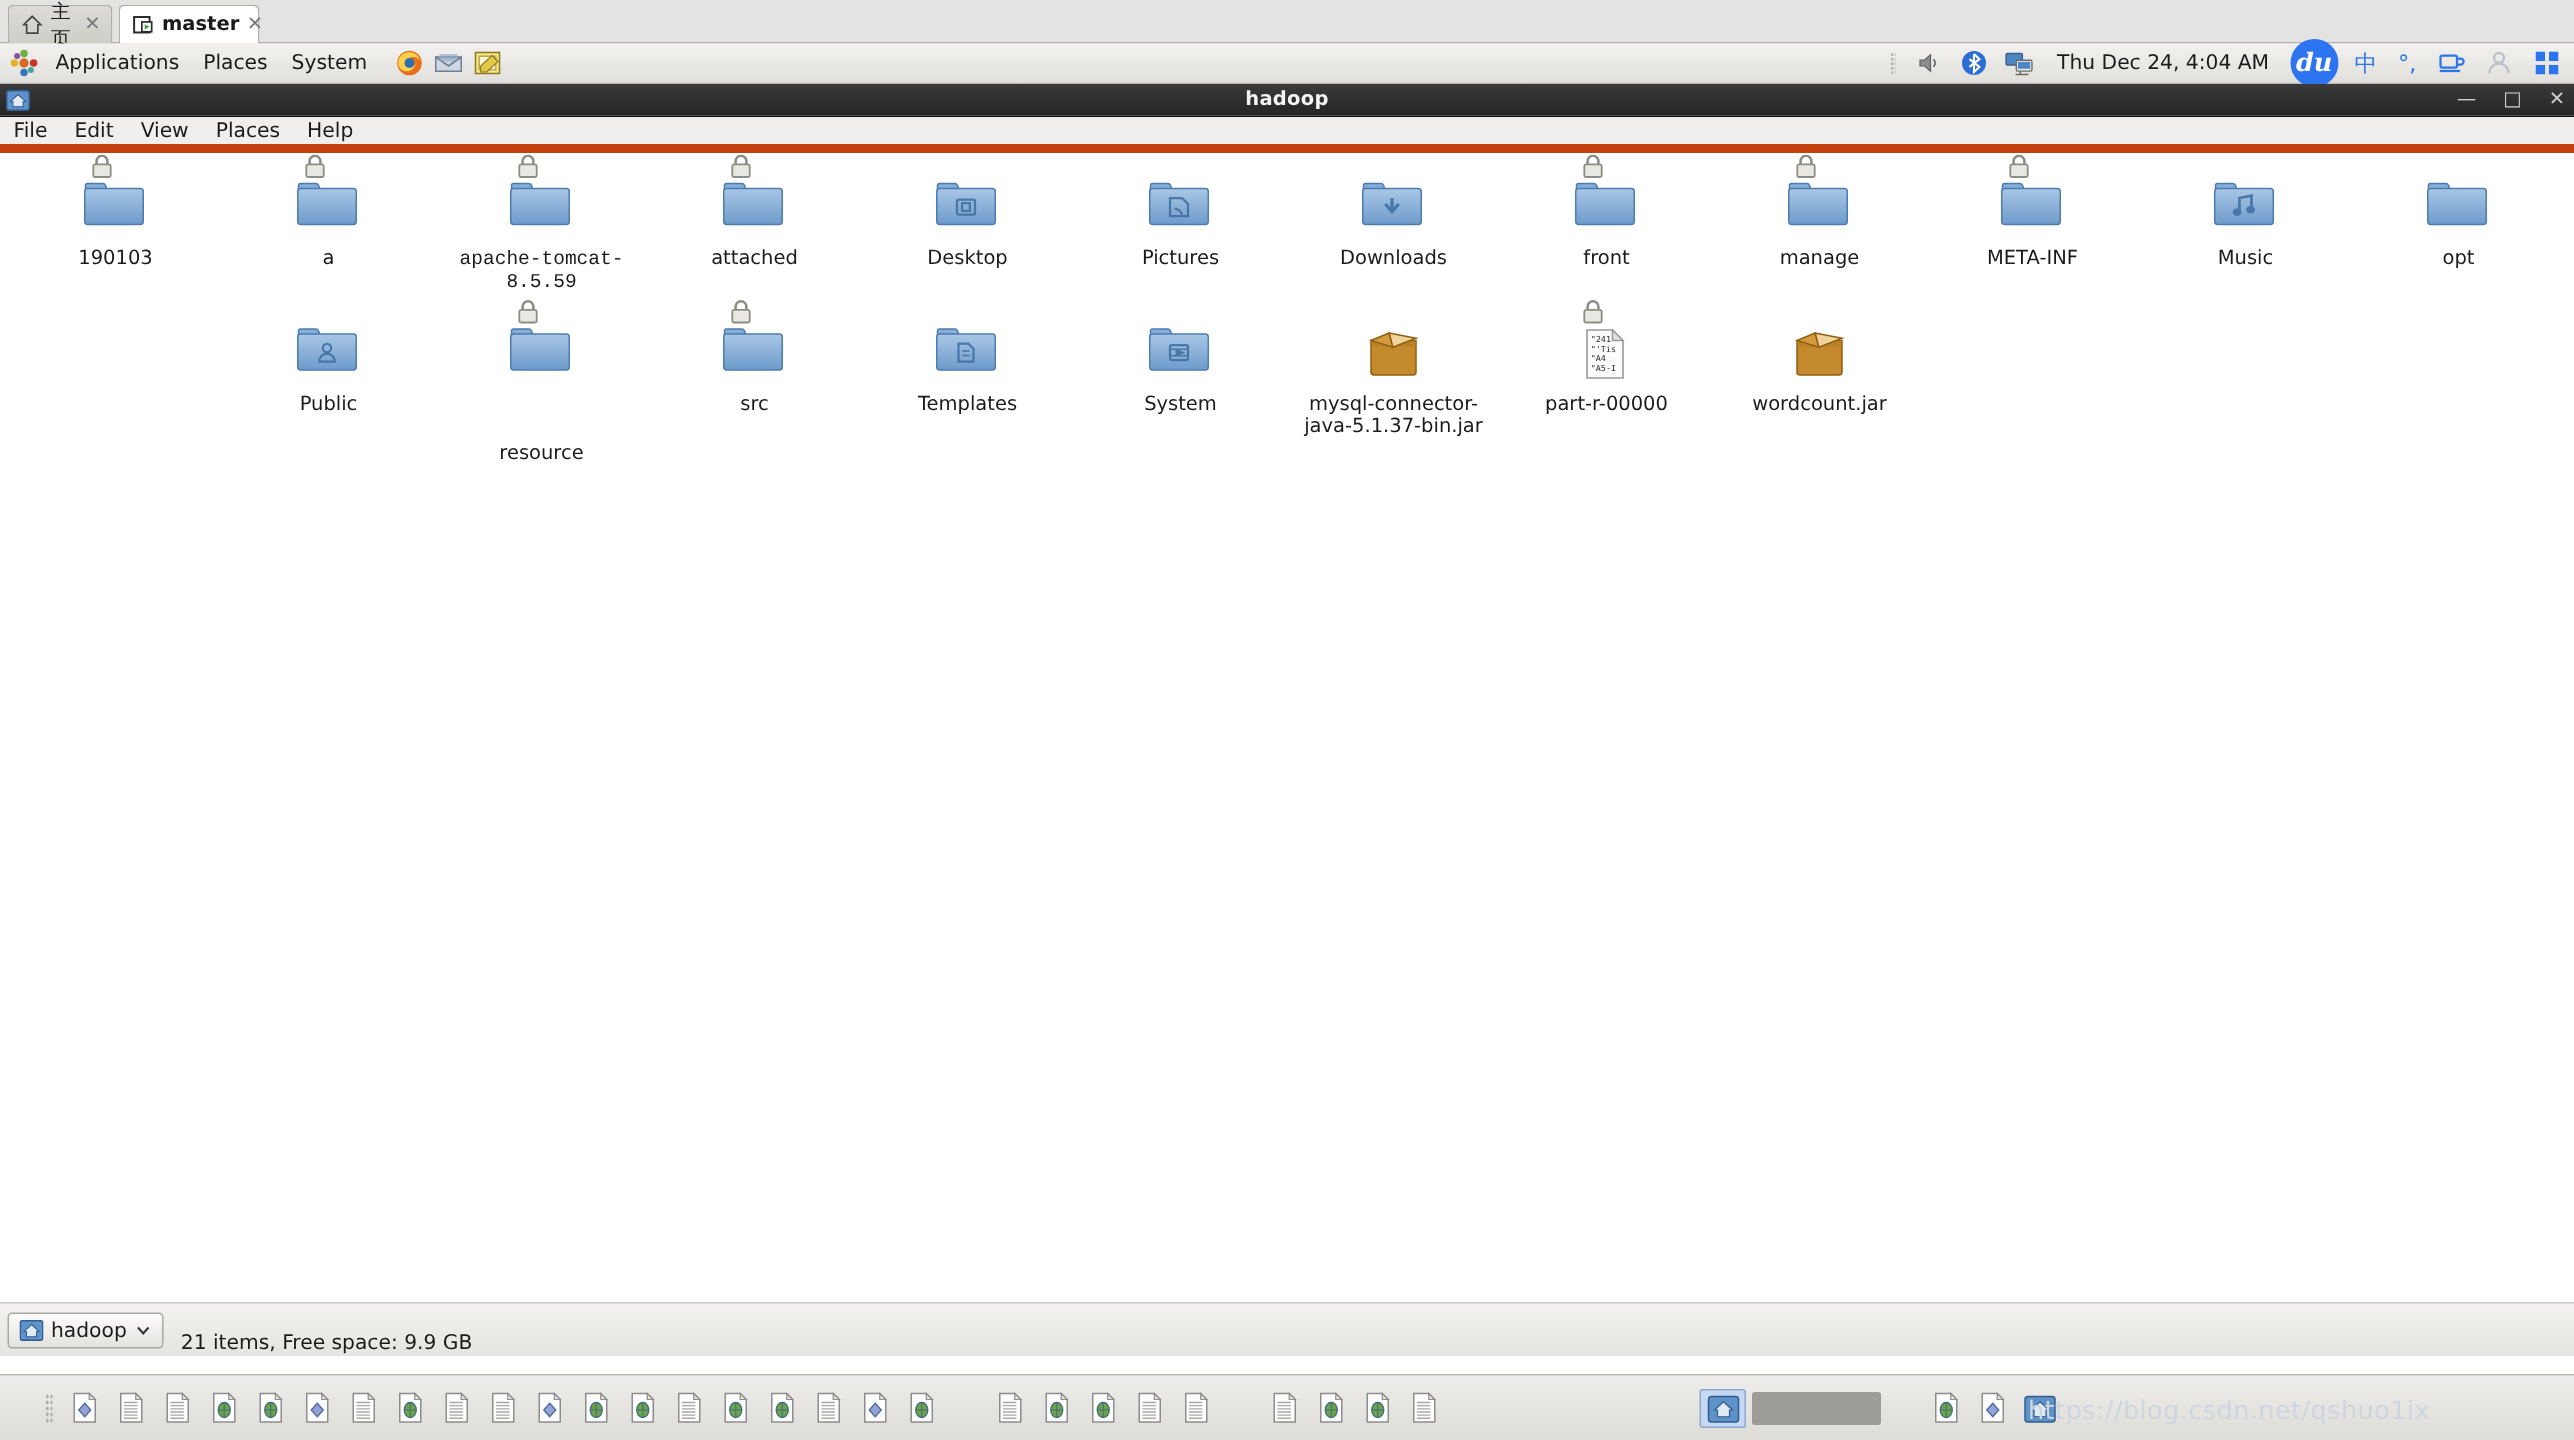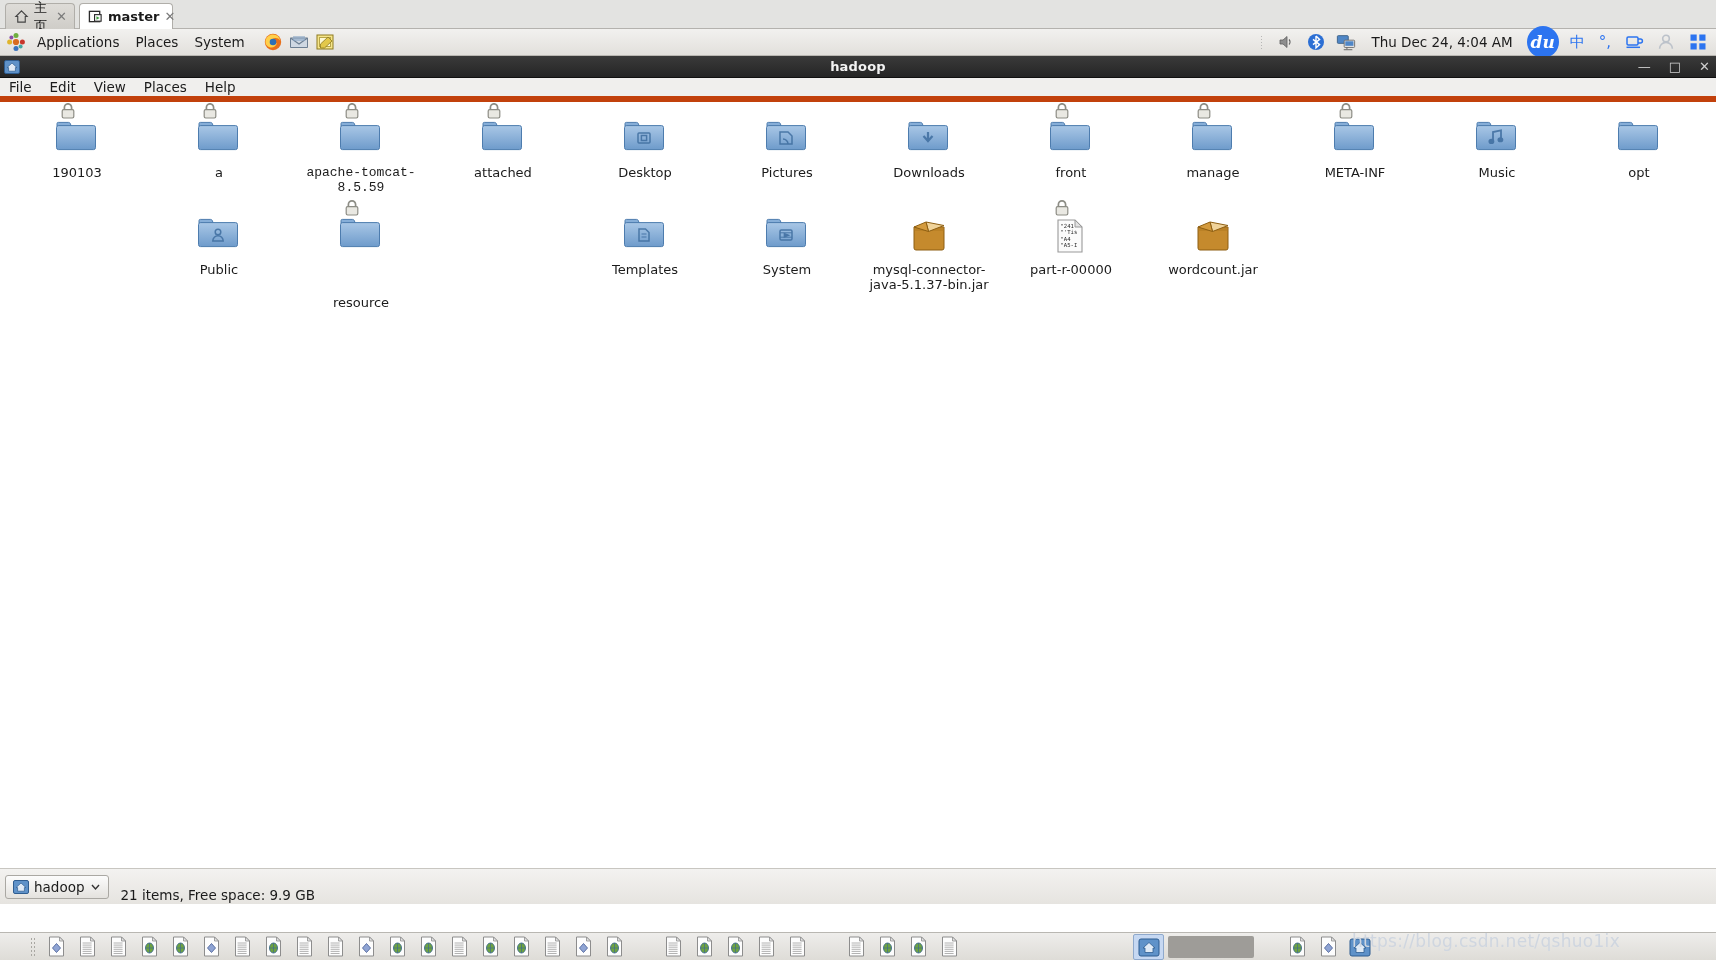--- a/index.html
+++ b/index.html
@@ -105,21 +105,21 @@
   .pathbtn {
     display: flex; align-items: center; gap: 5px;
     height: 24px; padding: 0 7px;
     border: 1px solid #aaa8a3; border-radius: 3px;
     background: linear-gradient(#fcfcfc, #e4e2de);
   }
   .statustxt { margin-left: 12px; margin-top: 17px; }
 
   
   .taskbar {
-    position: absolute; left: 0; bottom: 0; width: 1716px; height: 28px;
+    position: absolute; left: 0; bottom: 0; width: 1716px; height: 44px;
     background: linear-gradient(#eeedeb, #dedcd7);
     border-top: 1px solid #b9b7b2;
     display: flex; align-items: center; overflow: hidden; padding-left: 24px;
   }
   .tb-handle { width: 5px; height: 20px; margin: 0 6px;
     background-image: radial-gradient(#a9a7a2 40%, transparent 42%);
     background-size: 3px 4px; }
   .tb-item { width: 31px; height: 26px; display:flex; align-items:center; justify-content:center; }
   .tb-item.sel { background: #c6d8f2; border: 1px solid #8fa9cc; border-radius: 2px; }
   .tb-gap { width: 28px; }
@@ -513,20 +513,40 @@
                 <rect x="2.5" y="6.6" width="39" height="24" rx="2" fill="url(#fg)" stroke="#4d7cae" stroke-width="1"></rect>
                 <g fill="none" stroke="#3e6d9f" stroke-width="1.5" opacity=".85"></g>
               </svg>
               <svg width="20" height="20" viewBox="0 0 20 20" style="position:absolute;right:22px;top:-6px;">
                 <path d="M6.4 9 V6.4 a3.6 3.6 0 0 1 7.2 0 V9" fill="none" stroke="#8d8d85" stroke-width="1.7"></path>
                 <rect x="4.2" y="8.6" width="11.6" height="8.4" rx="1.4" fill="#e9e8e2" stroke="#8d8d85" stroke-width="1.2"></rect>
               </svg>
             </div>
             <div class="lbl">resource</div>
           </div>
+          <div class="cell" style="left: 432px; top: 101px;">
+            <div class="ig">
+              <svg width="46" height="40" viewBox="0 0 46 40">
+                <defs>
+                  <linearGradient id="fg" x1="0" y1="0" x2="0" y2="1">
+                    <stop offset="0" stop-color="#a9c7e6"></stop>
+                    <stop offset="1" stop-color="#6e9bcb"></stop>
+                  </linearGradient>
+                </defs>
+                <path d="M3 7 L3 4.6 Q3 3.4 4.3 3.4 L14.5 3.4 Q15.8 3.4 16.3 4.6 L17.2 7 Z" fill="#86aed8" stroke="#4d7cae" stroke-width="1"></path>
+                <rect x="2.5" y="6.6" width="39" height="24" rx="2" fill="url(#fg)" stroke="#4d7cae" stroke-width="1"></rect>
+                <g fill="none" stroke="#3e6d9f" stroke-width="1.5" opacity=".85"></g>
+              </svg>
+              <svg width="20" height="20" viewBox="0 0 20 20" style="position:absolute;right:22px;top:-6px;">
+                <path d="M6.4 9 V6.4 a3.6 3.6 0 0 1 7.2 0 V9" fill="none" stroke="#8d8d85" stroke-width="1.7"></path>
+                <rect x="4.2" y="8.6" width="11.6" height="8.4" rx="1.4" fill="#e9e8e2" stroke="#8d8d85" stroke-width="1.2"></rect>
+              </svg>
+            </div>
+            <div class="lbl">src</div>
+          </div>
           <div class="cell" style="left: 574px; top: 101px;">
             <div class="ig">
               <svg width="46" height="40" viewBox="0 0 46 40">
                 <defs>
                   <linearGradient id="fg" x1="0" y1="0" x2="0" y2="1">
                     <stop offset="0" stop-color="#a9c7e6"></stop>
                     <stop offset="1" stop-color="#6e9bcb"></stop>
                   </linearGradient>
                 </defs>
                 <path d="M3 7 L3 4.6 Q3 3.4 4.3 3.4 L14.5 3.4 Q15.8 3.4 16.3 4.6 L17.2 7 Z" fill="#86aed8" stroke="#4d7cae" stroke-width="1"></path>

